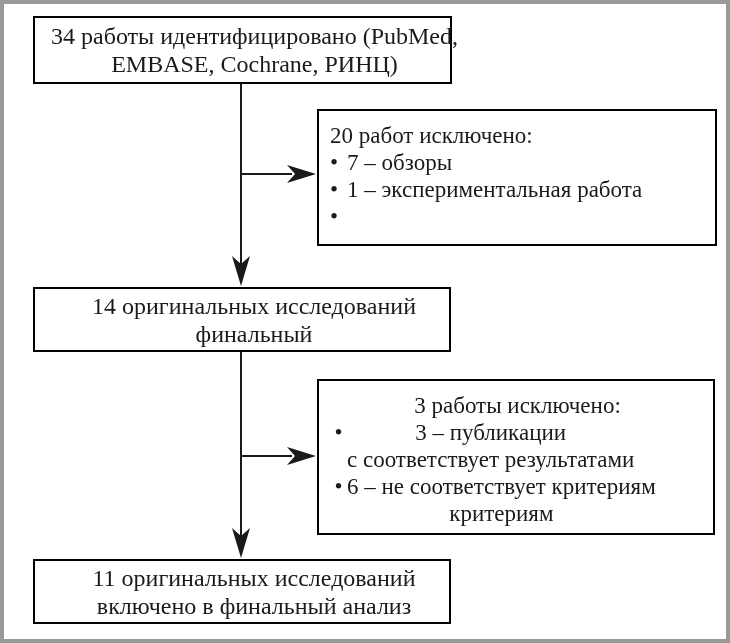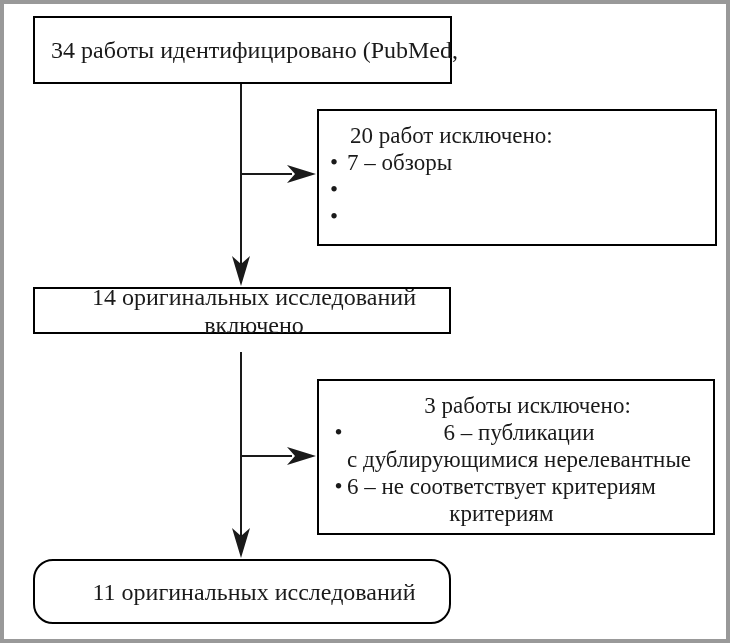--- a/index.html
+++ b/index.html
@@ -27,92 +27,97 @@
     text-align: center;
     font-size: 24px;
     line-height: 28px;
   }
   .centerbox .bline { white-space: nowrap; margin-left: 24px; }
   .listbox {
     font-size: 23px;
     line-height: 27px;
     padding: 11px 8px 8px 11px;
   }
-  .listbox .ltitle { white-space: nowrap; margin-left: 20px; }
+  .listbox .ltitle { white-space: nowrap; }
   .litem { display: flex; }
   .marker { width: 17px; flex: 0 0 17px; }
   .iline { white-space: nowrap; }
   .connectors {
     position: absolute;
     left: 0; top: 0;
     pointer-events: none;
   }
   
   #box-identified { left: 29px; top: 12px;  width: 419px; height: 68px; }
   #box-excl1      { left: 313px; top: 105px; width: 400px; height: 137px; }
-  #box-included   { left: 29px; top: 283px; width: 418px; height: 47px; }
+  #box-included   { left: 29px; top: 283px; width: 418px; height: 65px; }
   #box-excl2      { left: 313px; top: 375px; width: 398px; height: 156px; text-align: center; }
-  #box-final      { left: 29px; top: 555px; width: 418px; height: 65px; border-radius: 20px; }
+  #box-final      { left: 29px; top: 555px; width: 418px; height: 65px; }
 </style>
 </head>
 <body>
 
 <div class="frame">
 
   <svg class="connectors" width="730" height="643" viewBox="0 0 730 643">
     <line x1="237" y1="80" x2="237" y2="262" stroke-width="2" stroke="#1a1a1a"></line>
     <polygon points="237,282 228,252 237,260 246,252" fill="#1a1a1a"></polygon>
     <line x1="236" y1="170" x2="288" y2="170" stroke-width="2" stroke="#1a1a1a"></line>
     <polygon points="312,170 283,161 291,170 283,179" fill="#1a1a1a"></polygon>
     <line x1="237" y1="348" x2="237" y2="534" stroke-width="2" stroke="#1a1a1a"></line>
     <polygon points="237,554 228,524 237,532 246,524" fill="#1a1a1a"></polygon>
     <line x1="236" y1="452" x2="288" y2="452" stroke-width="2" stroke="#1a1a1a"></line>
     <polygon points="312,452 283,443 291,452 283,461" fill="#1a1a1a"></polygon>
   </svg>
 
   <div id="box-identified" class="fbox centerbox">
     <div class="bline">34 работы идентифицировано (PubMed,</div>
+    <div class="bline">EMBASE, Cochrane, РИНЦ)</div>
   </div>
 
   <div id="box-excl1" class="fbox listbox">
     <div class="ltitle">20 работ исключено:</div>
     <div class="litem">
       <span class="marker">•</span>
       <div>
           <div class="iline">7 – обзоры</div>
         </div>
     </div>
     <div class="litem">
       <span class="marker">•</span>
+      <div>
+          <div class="iline">1 – экспериментальная работа</div>
+        </div>
     </div>
     <div class="litem">
       <span class="marker">•</span>
     </div>
   </div>
 
   <div id="box-included" class="fbox centerbox">
     <div class="bline">14 оригинальных исследований</div>
-    <div class="bline">включено</div>
+    <div class="bline">финальный</div>
   </div>
 
   <div id="box-excl2" class="fbox listbox">
     <div class="ltitle">3 работы исключено:</div>
     <div class="litem">
       <span class="marker">•</span>
       <div>
-        <div class="iline">6 – публикации</div>
-        <div class="iline">с дублирующимися нерелевантные</div>
+        <div class="iline">3 – публикации</div>
+        <div class="iline">с соответствует результатами</div>
       </div>
     </div>
     <div class="litem">
       <span class="marker">•</span>
       <div>
         <div class="iline">6 – не соответствует критериям</div>
         <div class="iline">критериям</div>
       </div>
     </div>
   </div>
 
   <div id="box-final" class="fbox centerbox">
     <div class="bline">11 оригинальных исследований</div>
+    <div class="bline">включено в финальный анализ</div>
   </div>
 
 </div>
 
 </body></html>

